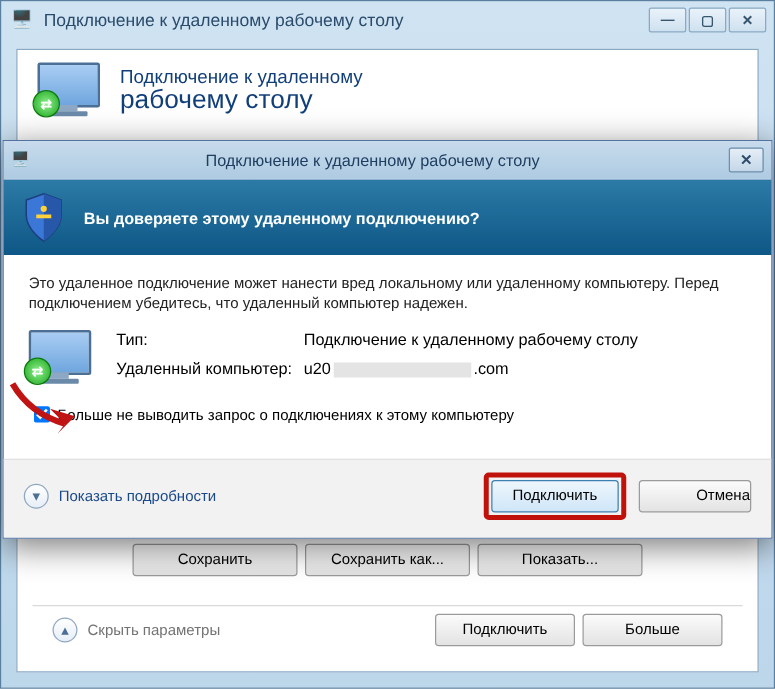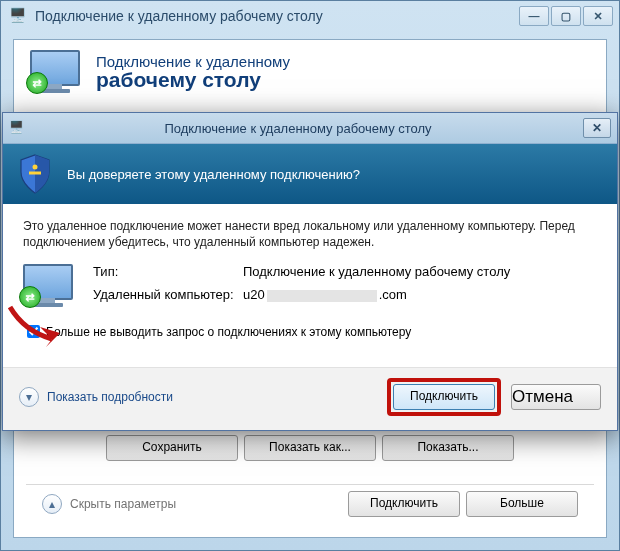--- a/index.html
+++ b/index.html
@@ -5,55 +5,55 @@
  body{margin:0;padding:0;font-family:"Segoe UI",Tahoma,sans-serif;font-size:12px;background:#fff;width:620px;height:551px;overflow:hidden;position:relative;color:#000}
  
  .bw{position:absolute;left:0;top:0;right:0;bottom:0;border:1px solid #5a7fa0;background:linear-gradient(#cfe3f2,#bcd6ea);}
  .bw-titlebar{height:30px;display:flex;align-items:center;padding:0 6px;}
  .bw-title{flex:1;color:#2a4b6a;font-size:14px;padding-left:28px}
  .bw-ico{position:absolute;left:8px;top:6px;font-size:14px}
  .winbtn{width:28px;height:18px;border:1px solid #8aa9c3;background:linear-gradient(#e9f2fa,#cfe1ef);margin-left:2px;border-radius:2px;display:flex;align-items:center;justify-content:center;color:#37576f;font-size:11px;font-weight:bold}
  .bw-inner{position:absolute;left:12px;right:12px;top:38px;bottom:12px;background:#fff;border:1px solid #8aa9c3}
  .bw-header{display:flex;align-items:center;padding:10px 16px 14px 16px}
  .bw-h1{color:#113f7a;font-size:15px}
- .bw-h2{color:#113f7a;font-size:21px;font-weight:700;margin-top:-2px}
+ .bw-h2{color:#113f7a;font-size:21px;font-weight:400;margin-top:-2px}
  .mon{width:52px;height:44px;position:relative;margin-right:14px}
  .mon .scr{position:absolute;left:0;top:0;width:46px;height:32px;border:2px solid #4b6f95;background:linear-gradient(#a9cdf3,#6fa6de);border-radius:2px}
  .mon .std{position:absolute;left:16px;top:34px;width:16px;height:5px;background:#8da8c4}
  .mon .bas{position:absolute;left:8px;top:39px;width:32px;height:4px;background:#6b8aaa;border-radius:1px}
  .mon .bdg{position:absolute;left:-4px;top:22px;width:20px;height:20px;border-radius:50%;background:radial-gradient(#8ff08f,#1aa51a);border:1px solid #0a7a0a;display:flex;align-items:center;justify-content:center;color:#fff;font-weight:bold;font-size:11px}
  .bw-bottom{position:absolute;left:12px;right:12px;bottom:60px;display:flex;gap:6px;padding:16px 80px}
  .bw-bottom2{position:absolute;left:12px;right:12px;bottom:14px;display:flex;align-items:center;padding:6px 16px;border-top:1px solid #d9d9d9}
  .gbtn{flex:1;height:24px;border:1px solid #9b9b9b;background:linear-gradient(#fbfbfb,#e3e3e3);border-radius:3px;text-align:center;line-height:23px;font-size:12px}
  .gbtn2{width:110px;height:24px;border:1px solid #9b9b9b;background:linear-gradient(#fbfbfb,#e3e3e3);border-radius:3px;text-align:center;line-height:23px;font-size:12px;margin-left:6px}
  .circ{width:18px;height:18px;border:1px solid #8fa7c1;border-radius:50%;display:flex;align-items:center;justify-content:center;color:#4c6e94;margin-right:8px;background:linear-gradient(#fff,#e6eef7)}
  
  .dlg{position:absolute;left:2px;top:112px;width:614px;background:#fff;border:1px solid #5273a2;box-shadow:0 6px 26px rgba(0,0,0,.55)}
  .dlg-tb{height:30px;background:linear-gradient(#c7dbec,#aecbe2);border-bottom:1px solid #8fb0cf;display:flex;align-items:center;padding:0 6px}
  .dlg-ico{width:16px;height:16px;margin-right:8px}
  .dlg-ttl{flex:1;text-align:center;color:#1f3e60;font-size:13px;margin-left:-20px}
  .xclose{width:26px;height:18px;border:1px solid #6f8fab;background:linear-gradient(#e5eef7,#c4d7e8);border-radius:2px;display:flex;align-items:center;justify-content:center;color:#2f4d6a;font-weight:bold;font-size:12px}
- .qband{background:linear-gradient(#2c7aa6,#0e5786);color:#fff;display:flex;align-items:center;padding:10px 16px;font-weight:400;font-size:13px}
+ .qband{background:linear-gradient(#2c7aa6,#0e5786);color:#fff;display:flex;align-items:center;padding:10px 16px;font-weight:700;font-size:13px}
  .shield{width:32px;height:40px;margin-right:16px;position:relative}
  .shield svg{width:100%;height:100%}
  .dbody{padding:14px 16px 12px 20px}
  .desc{color:#222;line-height:1.35;margin-bottom:14px}
  .info{display:flex;align-items:flex-start;margin-bottom:14px}
  .info .mon{margin-right:18px}
  .kv{display:grid;grid-template-columns:150px 1fr;row-gap:8px;font-size:13px}
  .mask{display:inline-block;width:110px;height:12px;background:#e4e4e4;vertical-align:middle;margin:0 2px}
  .arrow{position:absolute;left:6px;top:303px;pointer-events:none}
  .arrow svg{width:66px;height:44px}
  .chkrow{display:flex;align-items:center;margin:4px 0 14px 0}
  .chkrow input{margin-right:6px}
  .dfoot{display:flex;align-items:center;padding:10px 16px 14px 16px;border-top:1px solid #e1e1e1;background:#f2f2f2}
  .details{display:flex;align-items:center;color:#1a4a8a;cursor:default;flex:1}
  .hl{border:4px solid #c0110b;border-radius:4px;padding:2px;display:inline-block;margin-right:10px}
  .pbtn{width:100px;height:24px;border:1px solid #3c7fb1;background:linear-gradient(#eef6fd,#cfe6f8);border-radius:3px;text-align:center;line-height:23px;font-size:12px}
- .cbtn{width:88px;height:24px;border:1px solid #9b9b9b;background:linear-gradient(#fbfbfb,#e3e3e3);border-radius:3px;text-align:left;line-height:23px;font-size:17px}
+ .cbtn{width:88px;height:24px;border:1px solid #9b9b9b;background:linear-gradient(#fbfbfb,#e3e3e3);border-radius:3px;text-align:right;line-height:23px;font-size:12px}
 </style>
 </head>
 <body>
 
 <div class="bw">
   <div class="bw-titlebar">
     <span class="bw-ico">🖥️</span>
     <span class="bw-title">Подключение к удаленному рабочему столу</span>
     <div class="winbtn">—</div>
     <div class="winbtn">▢</div>
@@ -68,21 +68,21 @@
           <div class="bdg">⇄</div>
       </div>
       <div>
         <div class="bw-h1">Подключение к удаленному</div>
         <div class="bw-h2">рабочему столу</div>
       </div>
     </div>
 
     <div class="bw-bottom">
       <div class="gbtn">Сохранить</div>
-      <div class="gbtn">Показать как...</div>
+      <div class="gbtn">Сохранить как...</div>
       <div class="gbtn">Показать...</div>
     </div>
 
     <div class="bw-bottom2">
       <div class="circ">▴</div>
       <span style="color:#737373;flex:1">Скрыть параметры</span>
       <div class="gbtn2">Подключить</div>
       <div class="gbtn2">Больше</div>
     </div>
   </div>

